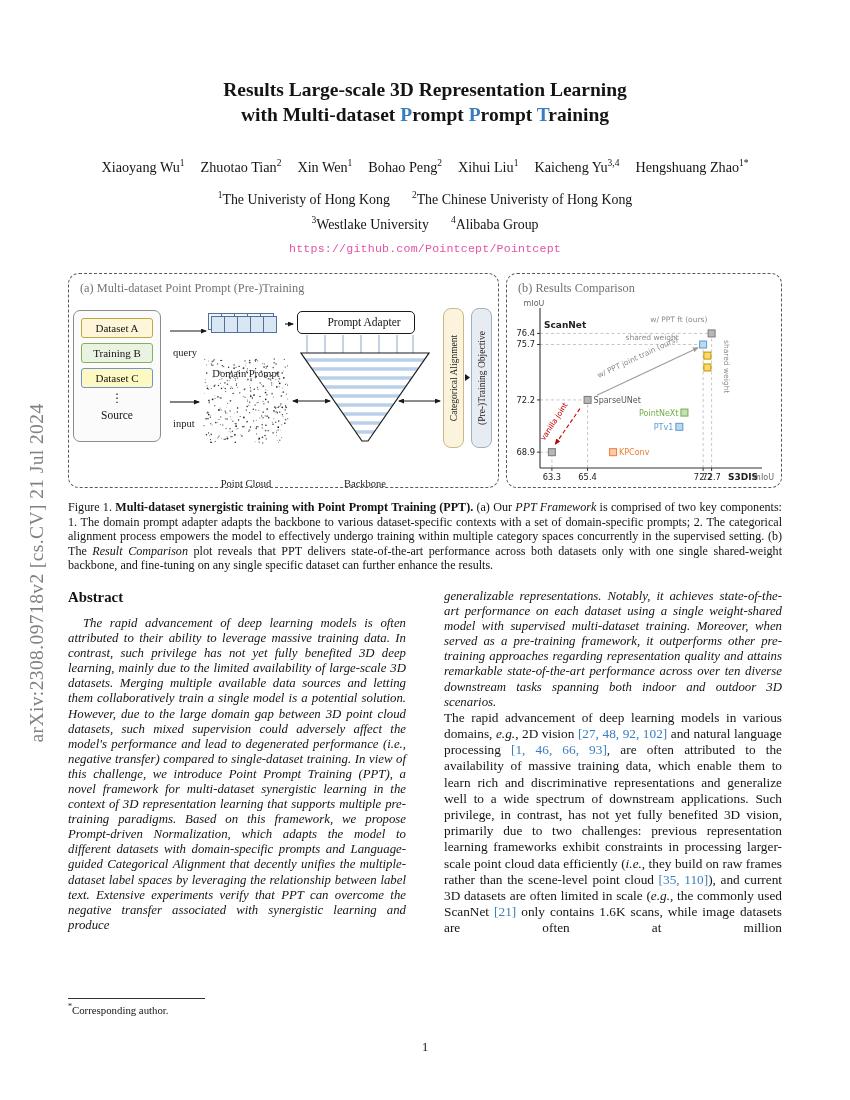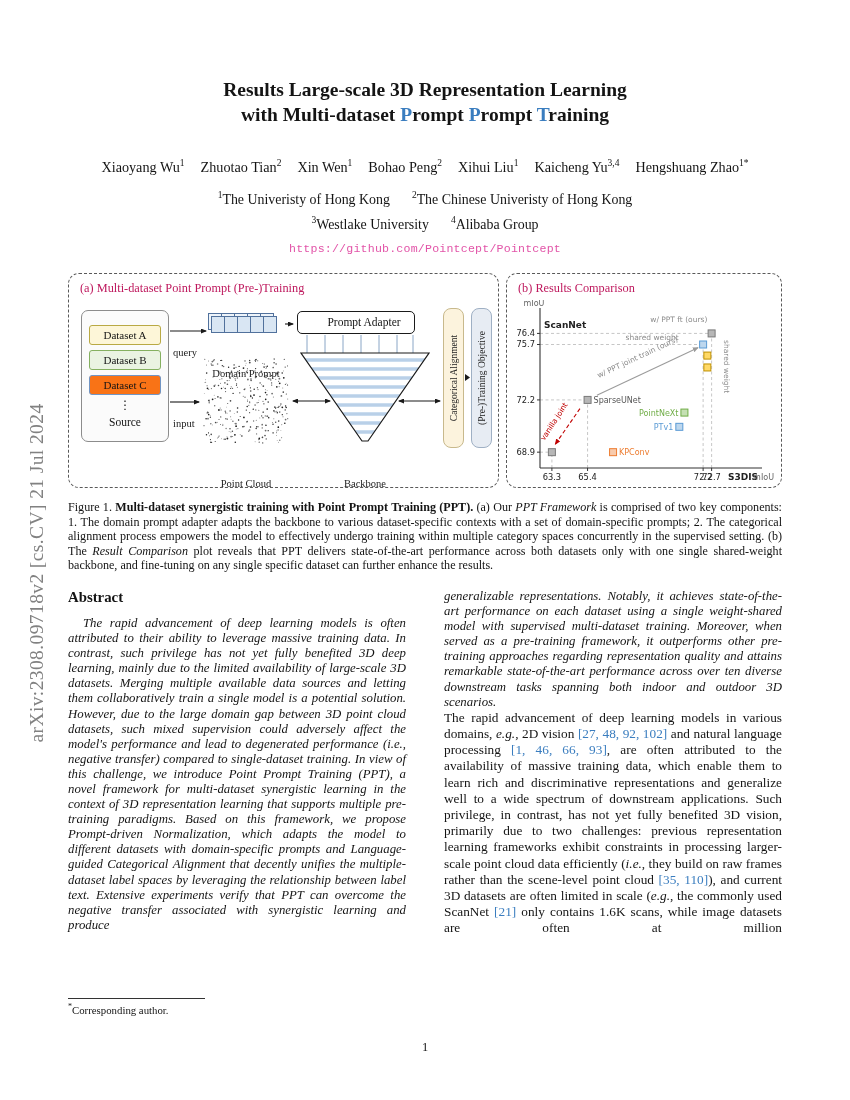--- a/index.html
+++ b/index.html
@@ -17,28 +17,28 @@
   .authors sup,.affils sup{font-size:9.5px;}
   .affils{margin-top:10px;text-align:center;font-size:13.9px;line-height:21px;}
   .affil-entry{margin:0 11px;white-space:nowrap;}
   .repo-link{margin-top:7px;text-align:center;font-family:"Liberation Mono",monospace;font-size:11.6px;
         color:#e254a8;letter-spacing:.2px;}
   
   .figure-row{width:714px;margin:18px auto 0;display:flex;gap:7px;}
   .panel{position:relative;height:215px;border:1.5px dashed #595959;border-radius:11px;background:#fff;}
   .panel-a{width:431px;}
   .panel-b{width:276px;}
-  .panel-title{position:absolute;top:7px;left:11px;font-size:12.3px;color:#be185d;}
+  .panel-title{position:absolute;top:7px;left:11px;font-size:12.3px;color:#737373;}
   .abs-pos{position:absolute;}
-  .source-box{left:12px;top:36px;width:88px;height:132px;border:1.2px solid #8c8c8c;border-radius:7px;
-        background:#fbfbfb;display:flex;flex-direction:column;align-items:center;padding-top:14px;gap:5px;}
+  .source-box{left:4px;top:36px;width:88px;height:132px;border:1.2px solid #8c8c8c;border-radius:7px;
+        background:#fbfbfb;display:flex;flex-direction:column;align-items:center;padding-top:7px;gap:5px;}
   .ds{width:72px;height:20px;border-radius:3px;font-size:11px;text-align:center;line-height:18px;}
   .ds-a{background:#fdf6d8;border:1.1px solid #b9a944;}
   .ds-b{background:#eaf3e2;border:1.1px solid #85b060;}
-  .ds-c{background:#f97316;border:1.1px solid #7195c4;}
+  .ds-c{background:#fef9c3;border:1.1px solid #7195c4;}
   .vdots{font-size:12px;line-height:11px;}
   .src-label{font-size:11.5px;}
   .small-lbl{font-size:10.5px;color:#222;margin-top:31px;}
   .lbl-query{left:104px;top:42px;}
   .lbl-input{left:104px;top:113px;}
   .prompt-stack{left:142px;top:42px;width:70px;height:17px;}
   .stack-layer{position:absolute;display:flex;}
   .layer-back{left:-3px;top:-3px;}
   .layer-front{left:0;top:0;}
   .stack-layer span{width:14px;height:17px;border:1px solid #51719c;background:#d9e6f3;margin-right:-1px;}
@@ -485,21 +485,21 @@
             <circle cx="140.4" cy="127.1" r="0.60" fill="#6e6e6e"></circle>
             <circle cx="156.2" cy="114.5" r="0.63" fill="#1f1f1f"></circle>
             <circle cx="209.6" cy="107.3" r="0.56" fill="#4a4a4a"></circle>
             <circle cx="152.1" cy="135.9" r="0.66" fill="#6e6e6e"></circle>
             <circle cx="213.3" cy="140.7" r="0.64" fill="#1f1f1f"></circle>
           </g>
       </svg>
 
       <div class="abs-pos source-box">
         <div class="ds ds-a">Dataset A</div>
-        <div class="ds ds-b">Dataset B</div>
+        <div class="ds ds-b">Training B</div>
         <div class="ds ds-c">Dataset C</div>
         <div class="vdots">⋮</div>
         <div class="src-label">Source</div>
       </div>
 
       <div class="abs-pos small-lbl lbl-query">query</div>
       <div class="abs-pos small-lbl lbl-input">input</div>
 
       <div class="abs-pos prompt-stack">
         <div class="stack-layer layer-back">

